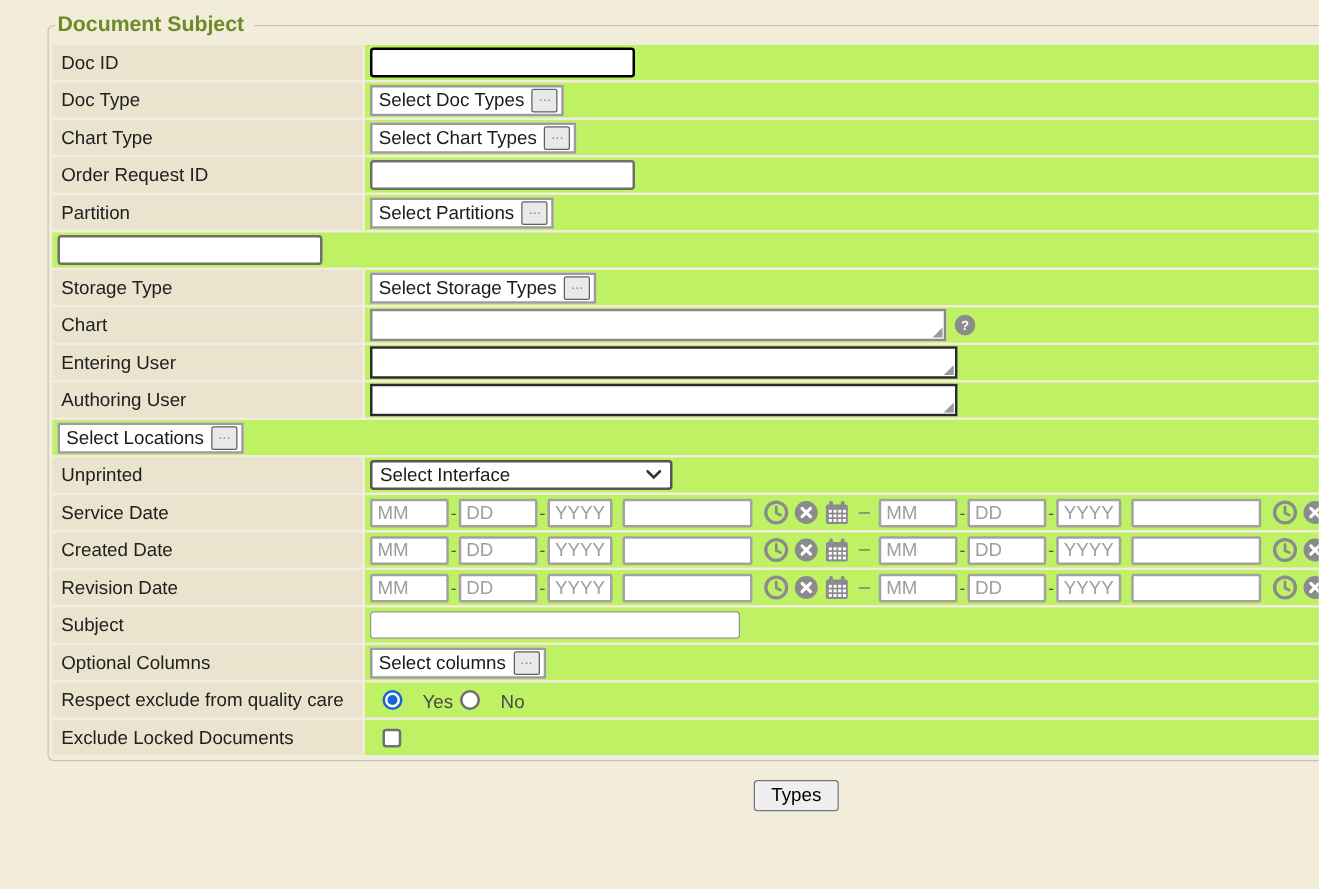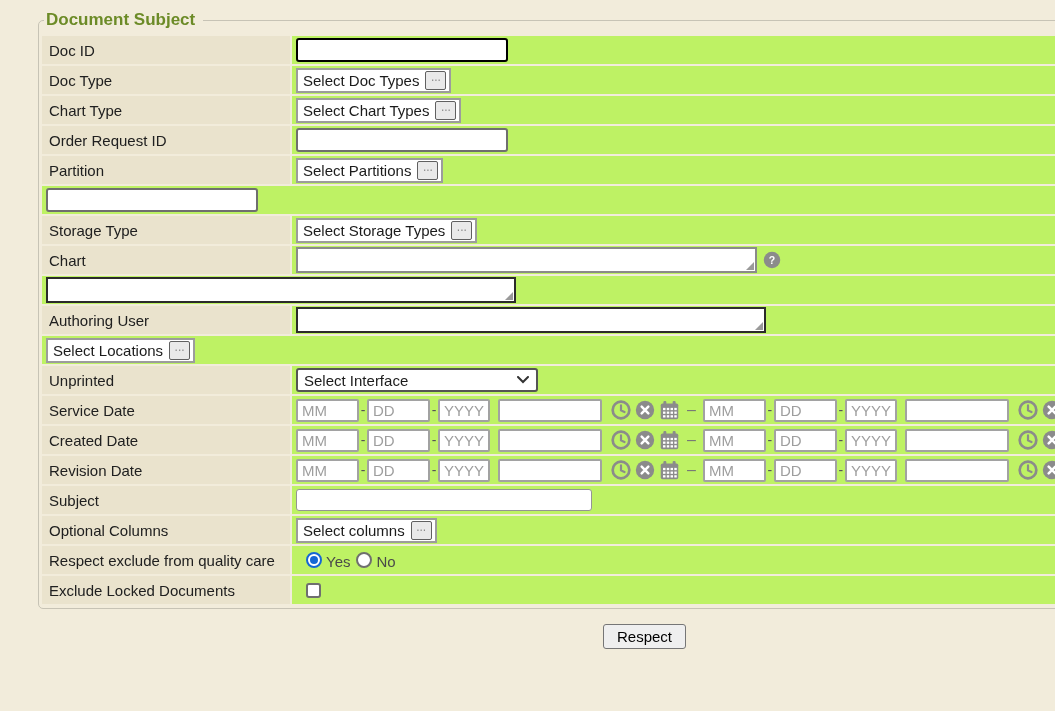--- a/index.html
+++ b/index.html
@@ -100,21 +100,21 @@
   .d.yyyy { width: 52px; margin-right: 8px; }
   .d.time { width: 104px; margin-right: 5px; }
   .hy { color: #555; font-size: 14px; width: 8px; text-align: center; }
   .rsep { color: #777; font-size: 16px; margin: 0 7px; }
   
   .cb {
     width: 15px; height: 15px; margin-left: 10px;
     border: 2px solid #6f6f6f; border-radius: 3px; background: #fff;
     display: inline-block;
   }
-  .radio-opt { display: inline-flex; align-items: center; margin-left: 10px; }
+  .radio-opt { display: inline-flex; align-items: center; margin-left: 10px; gap: 12px; }
   .radio {
     width: 16px; height: 16px; border-radius: 50%;
     border: 2px solid #6f6f6f; background: #fff;
     display: inline-flex; align-items: center; justify-content: center;
   }
   .radio.checked { border-color: #1566d4; }
   .radio.checked::after {
     content: ""; width: 8px; height: 8px; border-radius: 50%;
     background: #1566d4;
   }
@@ -205,20 +205,21 @@
       <span class="icon-btn help-icn">
         <svg width="18" height="18" viewBox="0 0 24 24">
           <circle cx="12" cy="12" r="11" fill="#8b8b8b"></circle>
           <text x="12" y="17" font-size="14" font-weight="bold" fill="#ffffff" text-anchor="middle" font-family="Liberation Sans">?</text>
         </svg>
       </span>
     </div>
   </div>
 
   <div class="row">
+    <div class="lbl">Entering User</div>
     <div class="val">
       <span class="ta-wrap">
         <textarea class="ta user" style=""></textarea>
         <span class="resize-handle"></span>
       </span>
     </div>
   </div>
 
   <div class="row">
     <div class="lbl">Authoring User</div>
@@ -543,14 +544,14 @@
   <div class="row" style="margin-bottom:0;">
     <div class="lbl">Exclude Locked Documents</div>
     <div class="val">
       <span class="cb"></span>
     </div>
   </div>
 
 </fieldset>
 
 <div class="actions">
-  <button class="search-btn">Respect</button>
+  <button class="search-btn">Types</button>
 </div>
 
 </body></html>

